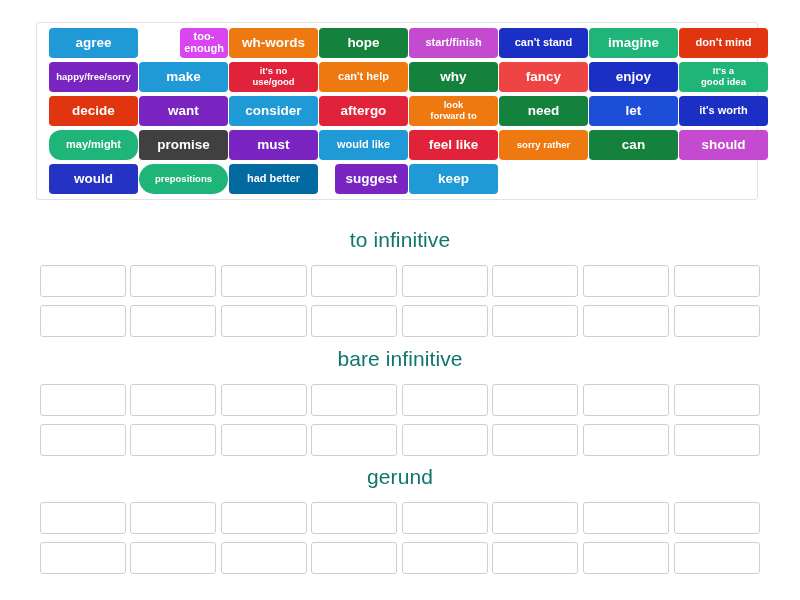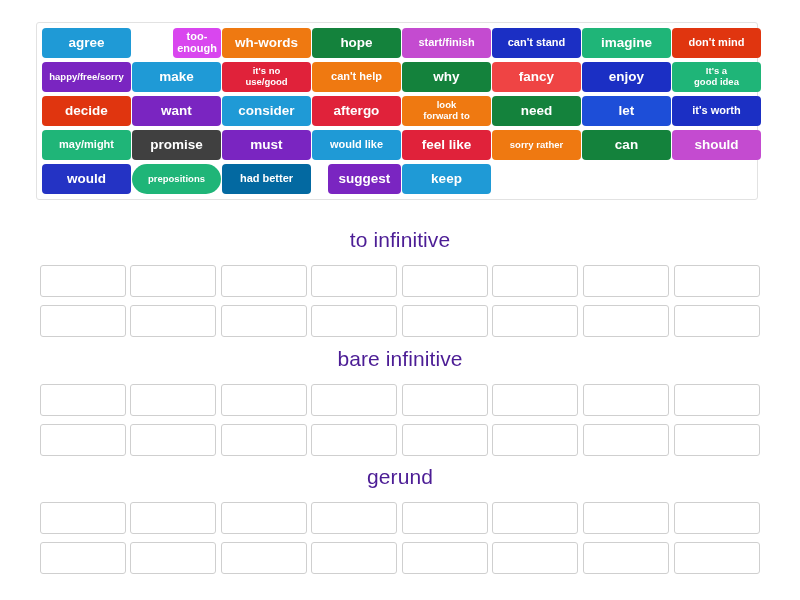--- a/index.html
+++ b/index.html
@@ -25,21 +25,21 @@
   
   .wordbank {
     position: absolute;
     left: 36px;
     top: 22px;
     width: 722px;
     box-sizing: border-box;
     background: #ffffff;
     border: 1px solid #e2e2e2;
     border-radius: 3px;
-    padding: 5px 4px 5px 5px;
+    padding: 5px 4px 5px 12px;
   }
   .tile-grid {
     display: grid;
     grid-template-columns: repeat(8, 89px);
     grid-auto-rows: 30px;
     column-gap: 1px;
     row-gap: 4px;
   }
   .tile {
     border-radius: 4px;
@@ -62,21 +62,21 @@
   .tile.sz-xs { font-size: 9.5px; }
   .tile.two   { font-size: 9.5px; line-height: 1.15; white-space: pre-line; }
   .tile b { font-weight: bold; }
 
   
   .section { position: absolute; left: 0; width: 800px; }
   .section-title {
     text-align: center;
     font-size: 21px;
     font-weight: normal;
-    color: #4c1d95;
+    color: #0f766e;
     margin: 0 0 13px 0;
     letter-spacing: .1px;
   }
   .slot-grid {
     display: grid;
     grid-template-columns: repeat(8, 86px);
     column-gap: 4.6px;
     row-gap: 8px;
     margin: 0 auto;
     width: 721px;
@@ -120,21 +120,21 @@
 good idea</div>
         <div class="tile" style="background: rgb(224, 53, 15);">decide</div>
         <div class="tile" style="background: rgb(122, 37, 193);">want</div>
         <div class="tile" style="background: rgb(31, 154, 214);">consider</div>
         <div class="tile" style="background: rgb(224, 34, 58);">after <b>go</b></div>
         <div class="tile two" style="background: rgb(239, 121, 17);">look
 forward to</div>
         <div class="tile" style="background: rgb(20, 130, 60);">need</div>
         <div class="tile" style="background: #1d4ed8;">let</div>
         <div class="tile sz-s" style="background: rgb(27, 47, 196);">it's worth</div>
-        <div class="tile sz-s" style="background: rgb(31, 181, 120);">may/might</div>
+        <div class="tile sz-s" style="background: rgb(31, 181, 120); border-radius: 12px;">may/might</div>
         <div class="tile" style="background: #404040;">promise</div>
         <div class="tile" style="background: rgb(122, 37, 193);">must</div>
         <div class="tile sz-s" style="background: rgb(31, 154, 214);">would like</div>
         <div class="tile" style="background: rgb(224, 34, 58);">feel like</div>
         <div class="tile sz-xs" style="background: rgb(239, 121, 17);">sorry rather</div>
         <div class="tile" style="background: rgb(20, 130, 60);">can</div>
         <div class="tile" style="background: rgb(196, 75, 208);">should</div>
         <div class="tile" style="background: rgb(36, 51, 196);">would</div>
         <div class="tile sz-xs" style="background: rgb(31, 181, 120); border-radius: 15px;">prepositions</div>
         <div class="tile sz-s" style="background: #0369a1;">had better</div>

